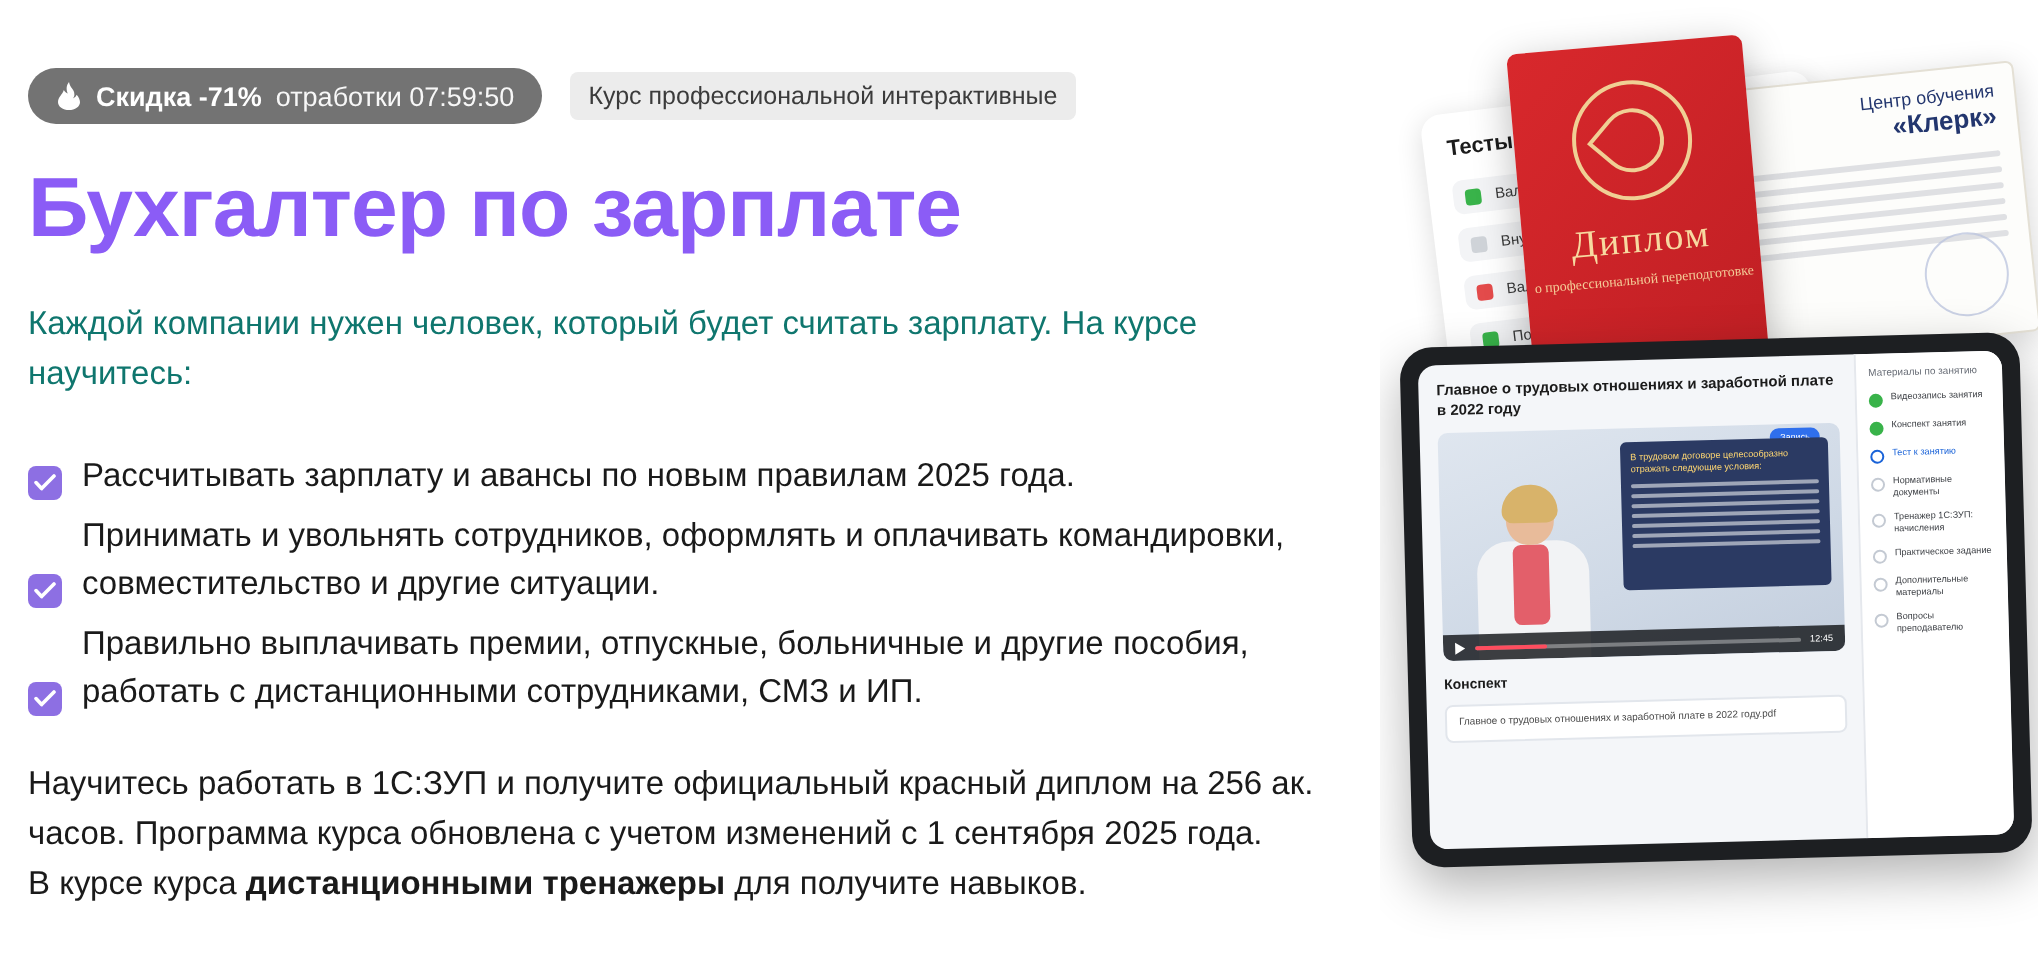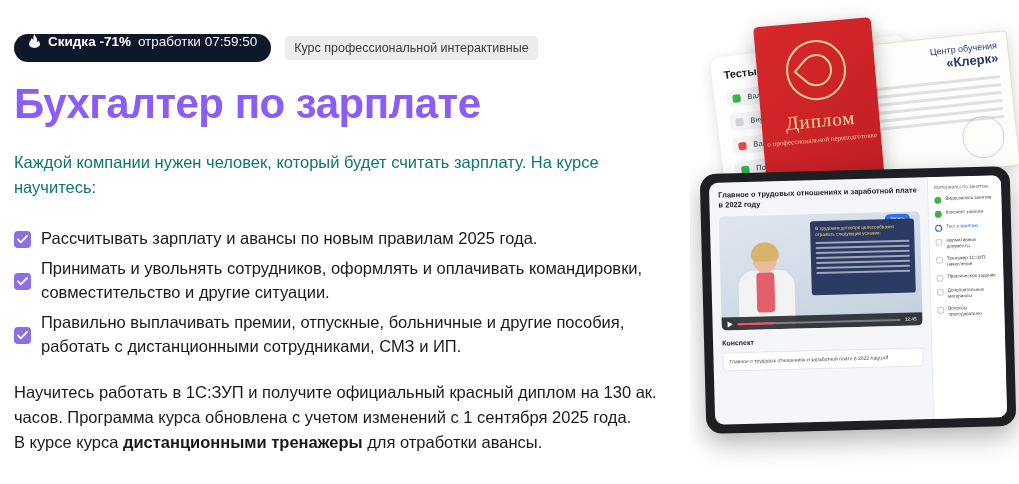--- a/index.html
+++ b/index.html
@@ -32,22 +32,23 @@
 
   .badge-row {
     display: flex;
     align-items: center;
     gap: 14px;
     height: 28px;
   }
 
   .discount-pill {
     display: inline-flex;
+    align-items: center;
     gap: 7px;
-    background: #0f172a;
+    background: #737373;
     color: #ffffff;
     border-radius: 14px;
     padding: 0 14px;
     height: 28px;
     font-size: 13.5px;
     white-space: nowrap;
   }
   .fire-icon {
     display: inline-block;
     width: 13px;
@@ -85,21 +86,21 @@
     color: #0f766e;
   }
 
   ul.checklist {
     list-style: none;
     margin: 26px 0 0 0;
     padding: 0;
   }
   ul.checklist li {
     display: flex;
-    align-items: center;
+    align-items: flex-end;
     gap: 10px;
     font-size: 16.5px;
     line-height: 24px;
     margin-bottom: 6px;
     max-width: 650px;
   }
   .check-box {
     flex: 0 0 auto;
     width: 17px;
     height: 17px;
@@ -479,22 +480,22 @@
         <span class="check-box">
           <svg width="11" height="9" viewBox="0 0 11 9">
               <path d="M1 4.3l2.8 3L10 1" stroke="#ffffff" stroke-width="1.8" fill="none" stroke-linecap="round" stroke-linejoin="round"></path>
             </svg>
         </span>
         <span>Правильно выплачивать премии, отпускные, больничные и другие пособия, работать с дистанционными сотрудниками, СМЗ и ИП.</span>
       </li>
     </ul>
 
     <div class="tail">
-      <div>Научитесь работать в 1С:ЗУП и получите официальный красный диплом на 130 ак. часов. Программа курса обновлена с учетом изменений с 1 сентября 2025 года.</div>
-      <div class="p2"><span>В курсе курса </span><b>дистанционными тренажеры</b><span> для отработки авансы.</span></div>
+      <div>Научитесь работать в 1С:ЗУП и получите официальный красный диплом на 256 ак. часов. Программа курса обновлена с учетом изменений с 1 сентября 2025 года.</div>
+      <div class="p2"><span>В курсе курса </span><b>дистанционными тренажеры</b><span> для получите навыков.</span></div>
     </div>
 
   </div>
 
   <div class="art">
 
     <div class="tests-card">
       <div class="tc-title">Тесты к курсу</div>
       <div class="tc-row correct">
         <span class="sq"></span>

